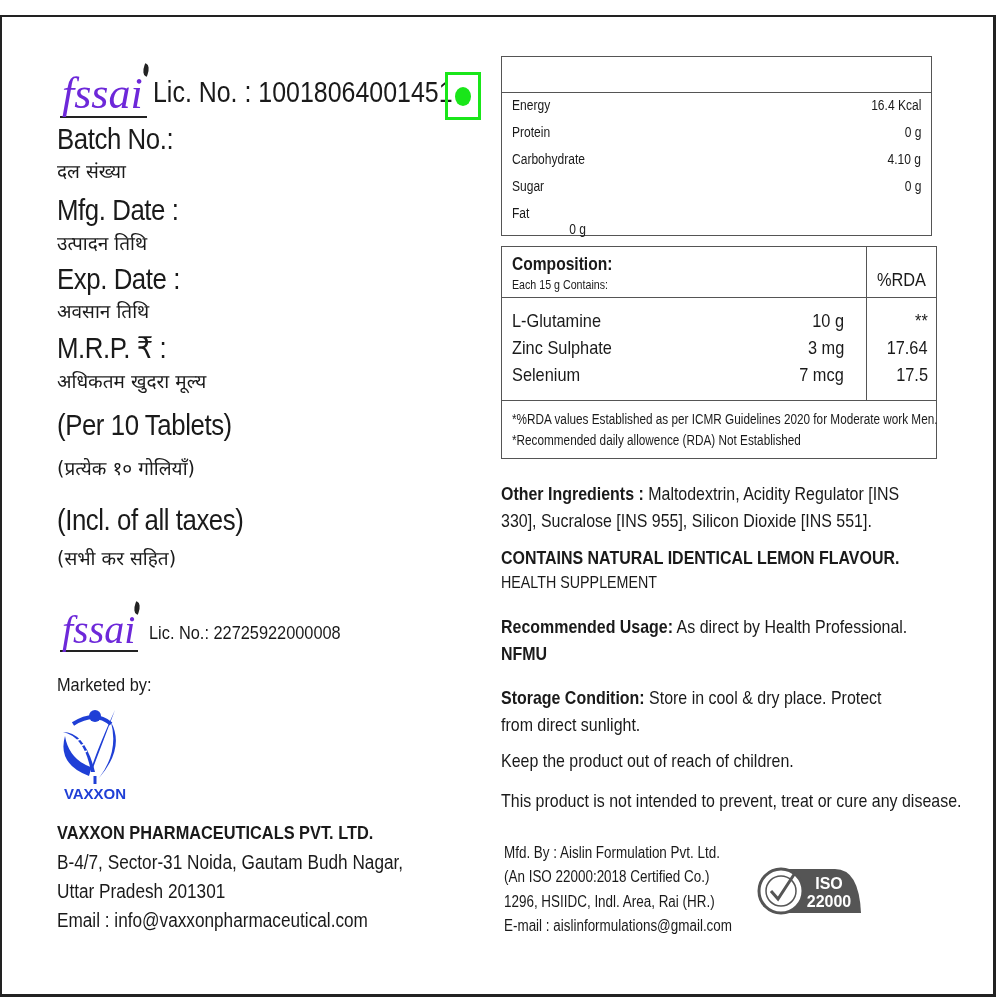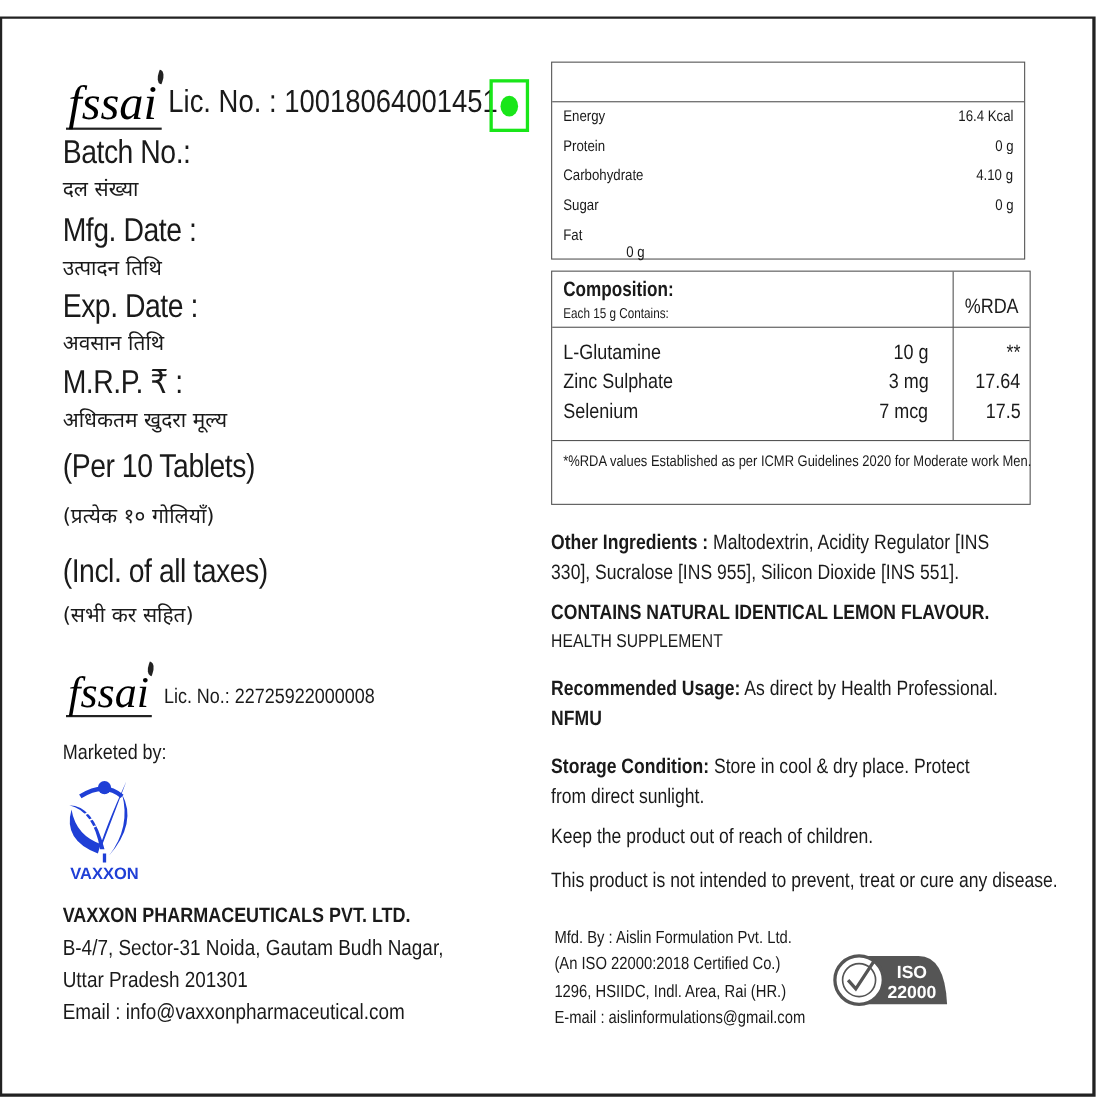--- a/index.html
+++ b/index.html
@@ -3,21 +3,21 @@
 <meta charset="utf-8">
 <style>
   html, body { margin: 0; padding: 0; background: #ffffff; }
   body { width: 1000px; height: 1000px; position: relative; overflow: hidden;
          font-family: "Liberation Sans", "DejaVu Sans", sans-serif; color: #1a1a1a; }
   .frame { position: absolute; left: 0; top: 15px; width: 996px; height: 982px;
            border: 2px solid #222; border-right-width: 3px; border-bottom-width: 3px; box-sizing: border-box; }
   .abs { position: absolute; white-space: nowrap; }
   .cond { display: inline-block; transform-origin: left top; }
   .fssai { font-family: "Liberation Serif", "DejaVu Serif", serif; font-style: italic;
-           color: #000000; display: inline-block; position: relative; border-bottom: 2px solid #222; line-height: 1; }
+           color: #6d28d9; display: inline-block; position: relative; border-bottom: 2px solid #222; line-height: 1; }
   .fssai .leaf { position: absolute; right: -2px; top: -8px; width: 6px; height: 12px;
                  background: #222; border-radius: 0 80% 0 80%; transform: rotate(20deg); }
   .en-big { font-size: 30px; letter-spacing: -0.5px; }
   .hi { font-family: "DejaVu Sans", sans-serif; font-size: 19px; }
   .veg { position: absolute; left: 445px; top: 72px; width: 36px; height: 48px;
          border: 3px solid #19e619; box-sizing: border-box; }
   .veg .dot { position: absolute; left: 7px; top: 12px; width: 16px; height: 19px; border-radius: 50%; background: #19e619; }
 
   .box { position: absolute; border: 1.5px solid #555; box-sizing: border-box; }
   .hline { position: absolute; left: 0; right: 0; height: 0; border-top: 1.5px solid #555; }
@@ -130,20 +130,21 @@
     <span class="abs" style="right:84px; top:0;"><span class="cond" style="transform:scaleX(0.86); transform-origin:right top;">3 mg</span></span>
     <span class="abs" style="right:0; top:0;"><span class="cond" style="transform:scaleX(0.86); transform-origin:right top;">17.64</span></span>
   </div>
   <div class="abs" style="left:10px; top:117px; width:416px; font-size:19px;">
     <span class="cond" style="transform:scaleX(0.86);">Selenium</span>
     <span class="abs" style="right:84px; top:0;"><span class="cond" style="transform:scaleX(0.86); transform-origin:right top;">7 mcg</span></span>
     <span class="abs" style="right:0; top:0;"><span class="cond" style="transform:scaleX(0.86); transform-origin:right top;">17.5</span></span>
   </div>
 
   <div class="abs" style="left:10px; top:164px; font-size:14px;"><span class="cond" style="transform:scaleX(0.84);">*%RDA values Established as per ICMR Guidelines 2020 for Moderate work Men.</span></div>
+  <div class="abs" style="left:10px; top:185px; font-size:14px;"><span class="cond" style="transform:scaleX(0.84);">*Recommended daily allowence (RDA) Not Established</span></div>
 </div>
 
 <div class="abs" style="left:501px; top:480px; font-size:19px; width:520px;">
   <div class="cond" style="transform:scaleX(0.84); white-space:normal; width:520px; line-height:27px;">
     <span class="bold">Other Ingredients :</span><span> Maltodextrin, Acidity Regulator [INS 330], Sucralose [INS 955], Silicon Dioxide [INS 551].</span>
   </div>
 </div>
 
 <div class="abs bold" style="left:501px; top:547px; font-size:19px;"><span class="cond" style="transform:scaleX(0.84);">CONTAINS NATURAL IDENTICAL LEMON FLAVOUR.</span></div>
 <div class="abs" style="left:501px; top:573px; font-size:17px;"><span class="cond" style="transform:scaleX(0.84);">HEALTH SUPPLEMENT</span></div>

